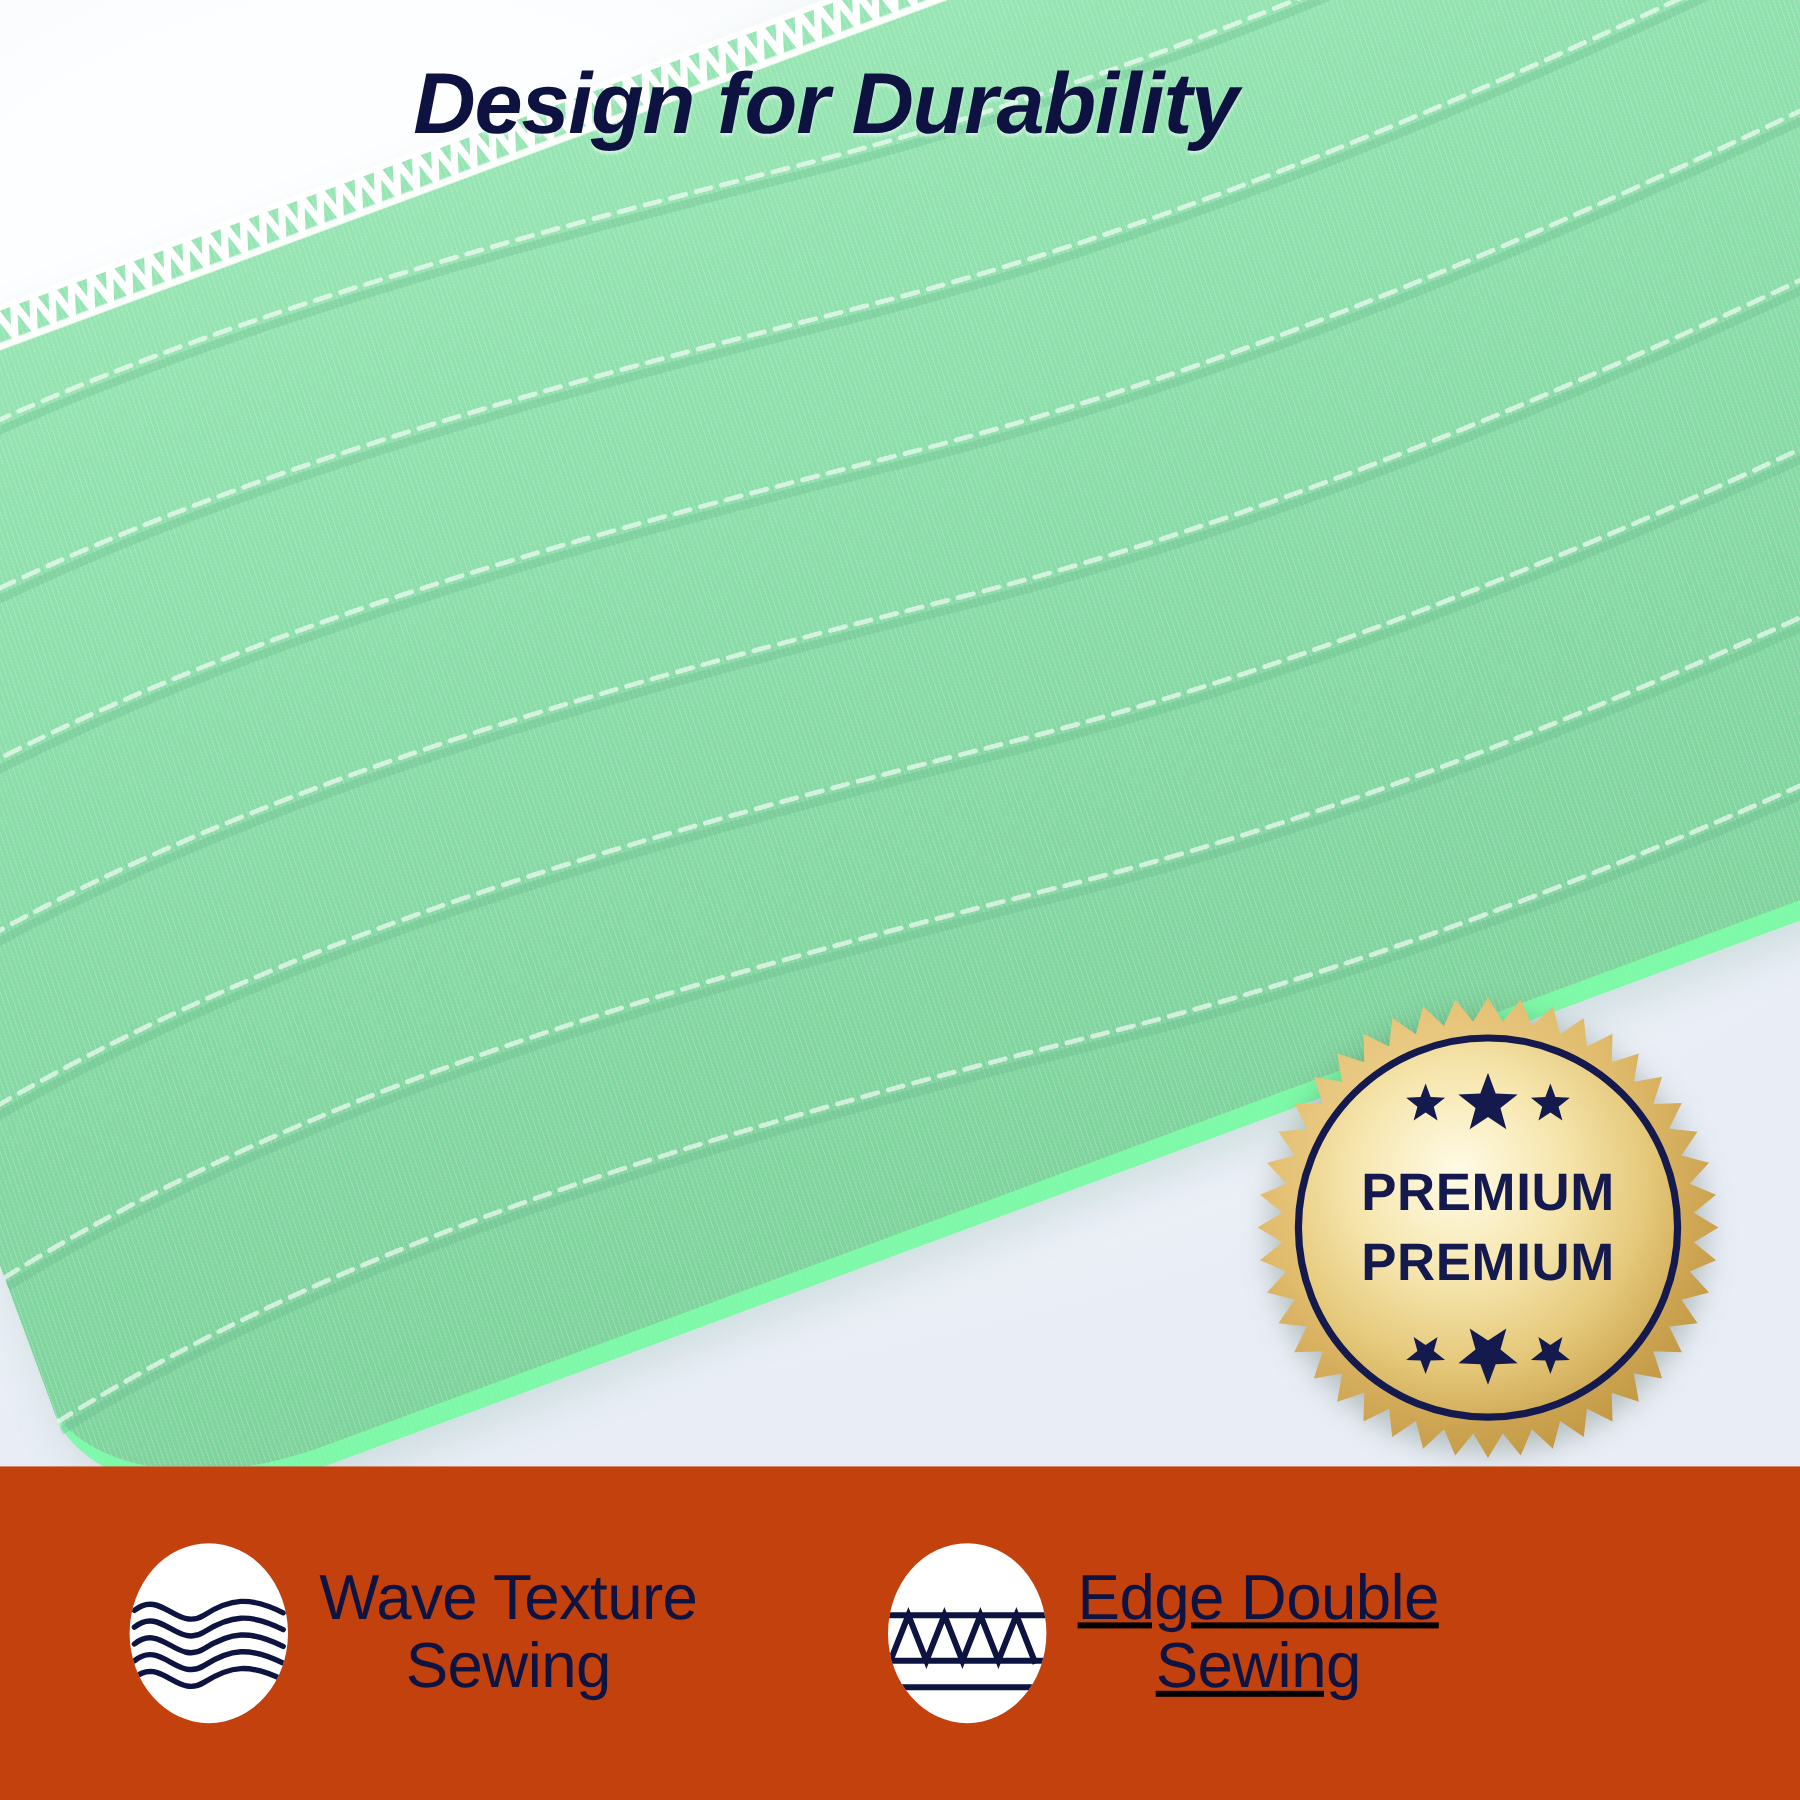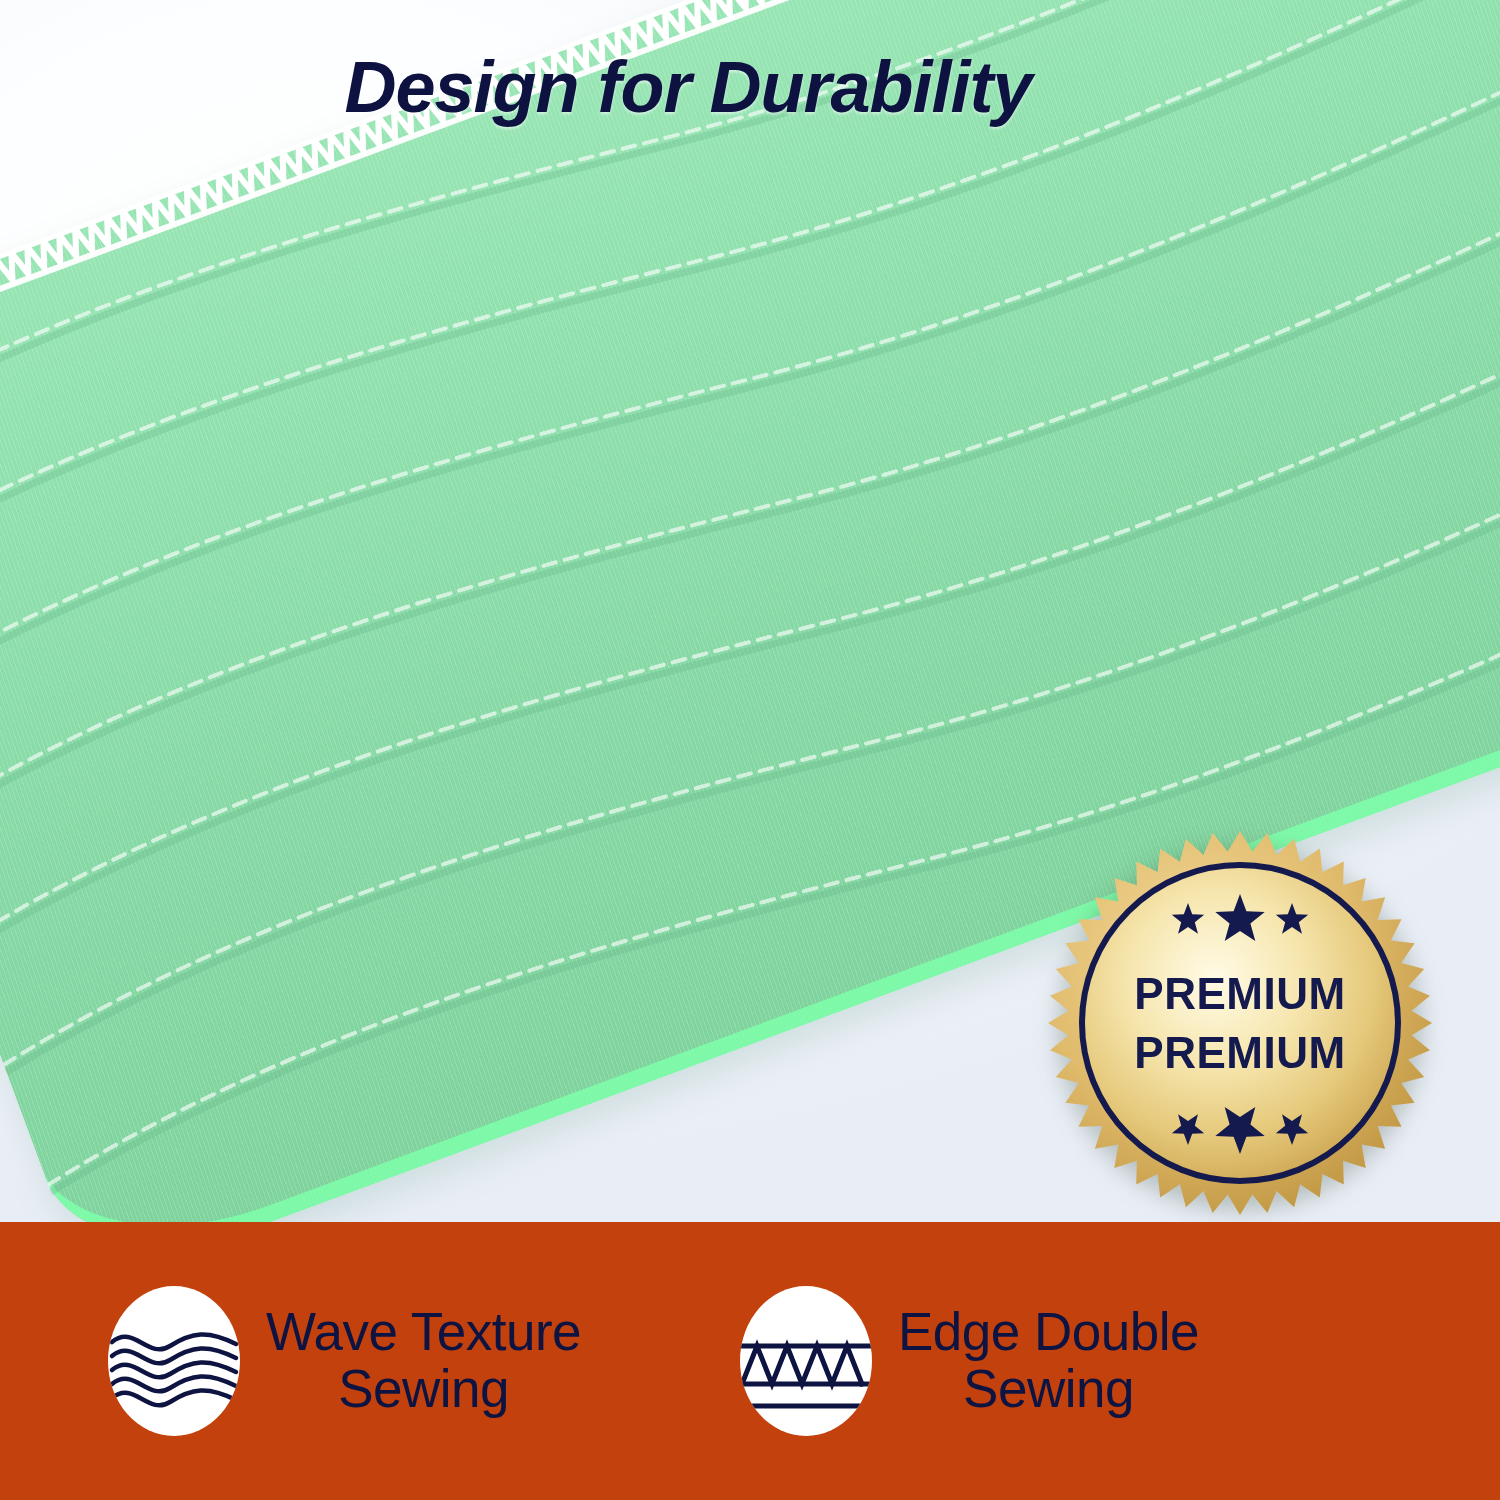--- a/index.html
+++ b/index.html
@@ -116,21 +116,21 @@
   }
   .features{
     position:absolute;left:0;top:0;width:1500px;height:278px;
     display:flex;align-items:center;
   }
   .feature{
     display:flex;align-items:center;
     gap:26px;
   }
   .feature.left{margin-left:108px;width:620px;}
-  .feature.right{margin-left:12px;width:620px;}
+  .feature.right{margin-left:12px;width:620px;text-decoration:underline;}
   .ficon{
     width:132px;height:150px;border-radius:50%;
     background:#ffffff;
     flex:0 0 auto;
     display:flex;align-items:center;justify-content:center;
     overflow:hidden;
   }
   .ficon svg{display:block;}
   .flabel{
     color:#0e1442;

